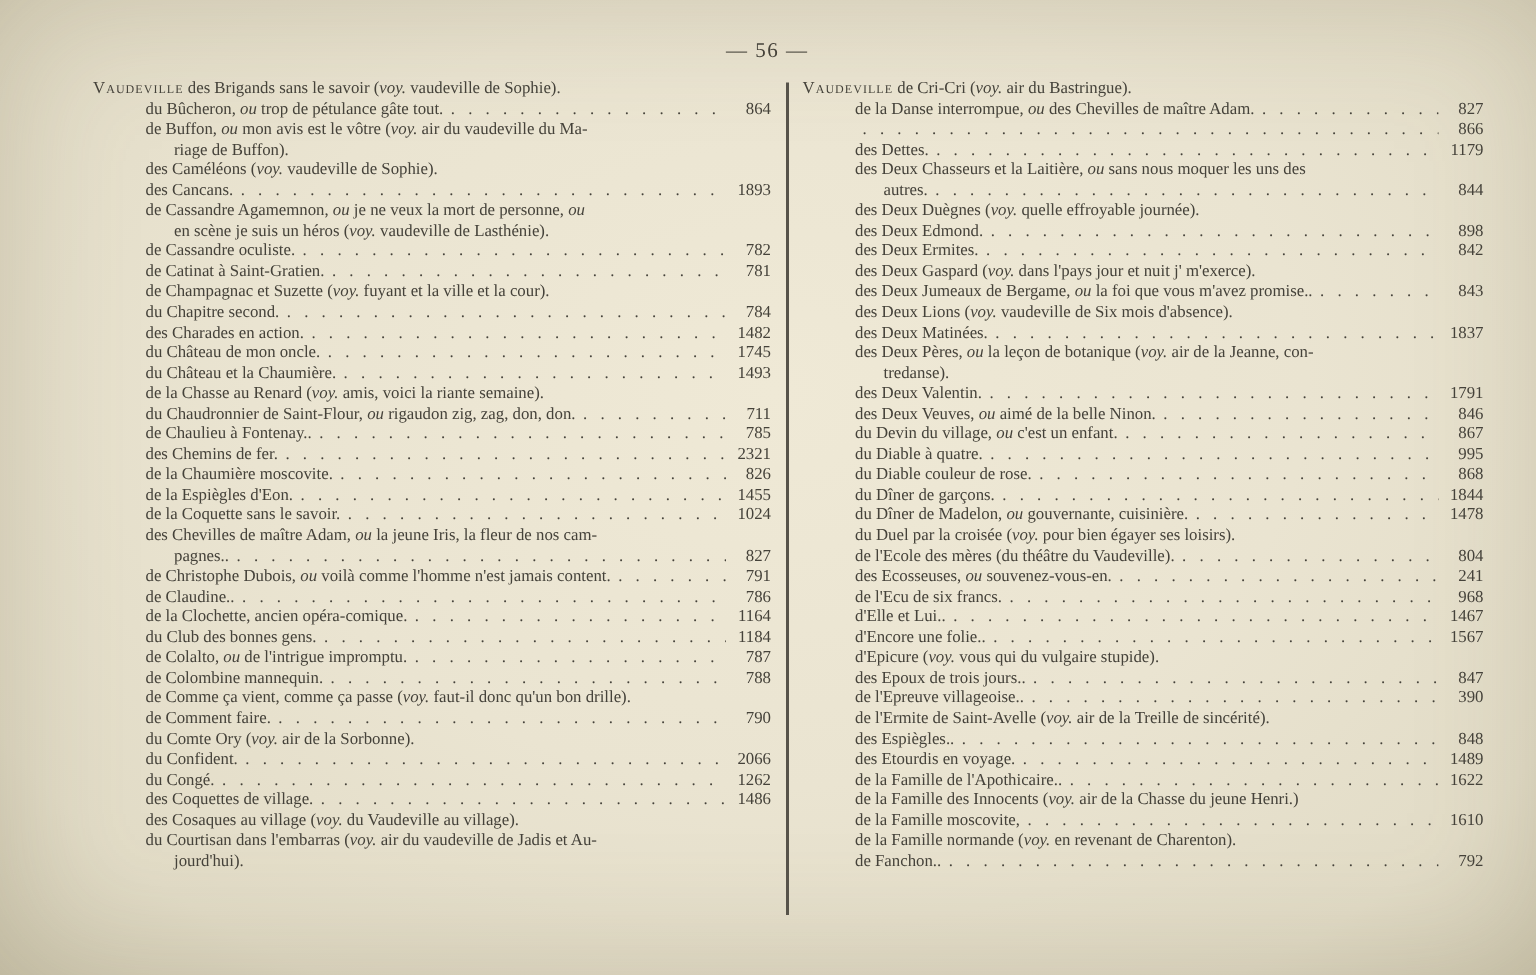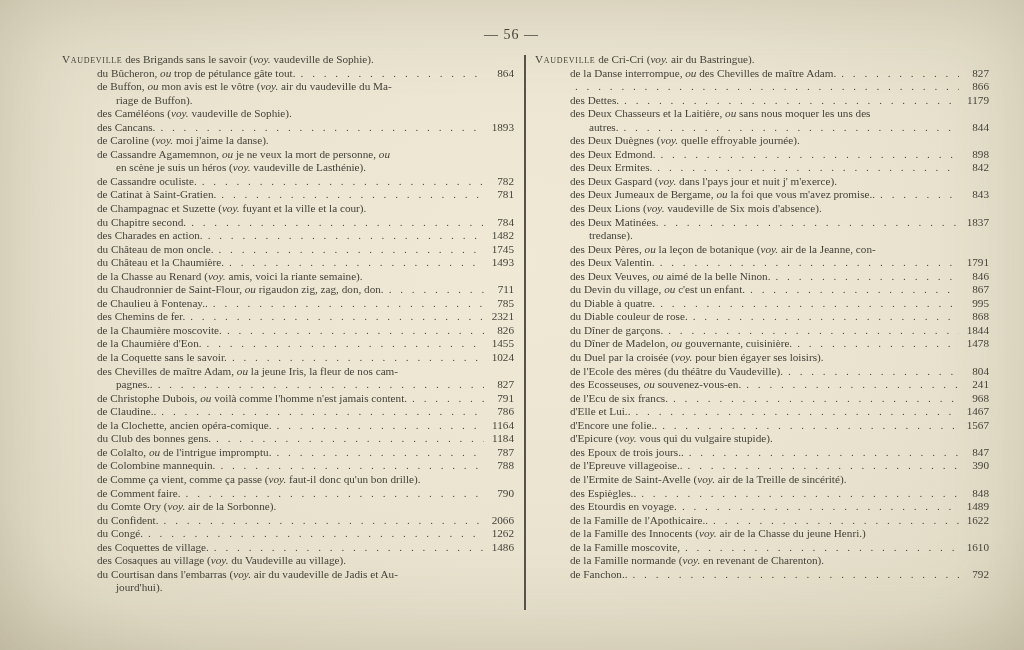--- a/index.html
+++ b/index.html
@@ -62,23 +62,20 @@
         </div>
         <div class="row ind1">
           <span class="txt">des Caméléons (<i>voy.</i> vaudeville de Sophie).</span>
         </div>
         <div class="row ind1">
           <span class="txt">des Cancans.</span>
           <span class="dots">. . . . . . . . . . . . . . . . . . . . . . . . . . . . . . . . . . . . . . . . . . . . . . . . . . . . . . . . . . . . . . . . . . . . . . . . . . . . . . . . . . . . . . . . . . </span>
           <span class="num">1893</span>
         </div>
         <div class="row ind1">
-          <span class="txt">de Caroline (<i>voy.</i> moi j'aime la danse).</span>
-        </div>
-        <div class="row ind1">
           <span class="txt">de Cassandre Agamemnon, <i>ou</i> je ne veux la mort de personne, <i>ou</i></span>
         </div>
         <div class="row ind2">
           <span class="txt">en scène je suis un héros (<i>voy.</i> vaudeville de Lasthénie).</span>
         </div>
         <div class="row ind1">
           <span class="txt">de Cassandre oculiste.</span>
           <span class="dots">. . . . . . . . . . . . . . . . . . . . . . . . . . . . . . . . . . . . . . . . . . . . . . . . . . . . . . . . . . . . . . . . . . . . . . . . . . . . . . . . . . . . . . . . . . </span>
           <span class="num">782</span>
         </div>
@@ -127,21 +124,21 @@
           <span class="txt">des Chemins de fer.</span>
           <span class="dots">. . . . . . . . . . . . . . . . . . . . . . . . . . . . . . . . . . . . . . . . . . . . . . . . . . . . . . . . . . . . . . . . . . . . . . . . . . . . . . . . . . . . . . . . . . </span>
           <span class="num">2321</span>
         </div>
         <div class="row ind1">
           <span class="txt">de la Chaumière moscovite.</span>
           <span class="dots">. . . . . . . . . . . . . . . . . . . . . . . . . . . . . . . . . . . . . . . . . . . . . . . . . . . . . . . . . . . . . . . . . . . . . . . . . . . . . . . . . . . . . . . . . . </span>
           <span class="num">826</span>
         </div>
         <div class="row ind1">
-          <span class="txt">de la Chaumière d'Eon.</span>
+          <span class="txt">de la Espiègles d'Eon.</span>
           <span class="dots">. . . . . . . . . . . . . . . . . . . . . . . . . . . . . . . . . . . . . . . . . . . . . . . . . . . . . . . . . . . . . . . . . . . . . . . . . . . . . . . . . . . . . . . . . . </span>
           <span class="num">1455</span>
         </div>
         <div class="row ind1">
           <span class="txt">de la Coquette sans le savoir.</span>
           <span class="dots">. . . . . . . . . . . . . . . . . . . . . . . . . . . . . . . . . . . . . . . . . . . . . . . . . . . . . . . . . . . . . . . . . . . . . . . . . . . . . . . . . . . . . . . . . . </span>
           <span class="num">1024</span>
         </div>
         <div class="row ind1">
           <span class="txt">des Chevilles de maître Adam, <i>ou</i> la jeune Iris, la fleur de nos cam-</span>
@@ -266,25 +263,25 @@
           <span class="num">843</span>
         </div>
         <div class="row ind1">
           <span class="txt">des Deux Lions (<i>voy.</i> vaudeville de Six mois d'absence).</span>
         </div>
         <div class="row ind1">
           <span class="txt">des Deux Matinées.</span>
           <span class="dots">. . . . . . . . . . . . . . . . . . . . . . . . . . . . . . . . . . . . . . . . . . . . . . . . . . . . . . . . . . . . . . . . . . . . . . . . . . . . . . . . . . . . . . . . . . </span>
           <span class="num">1837</span>
         </div>
+        <div class="row ind1">
+          <span class="txt">des Deux Pères, <i>ou</i> la leçon de botanique (<i>voy.</i> air de la Jeanne, con-</span>
+        </div>
         <div class="row ind2">
           <span class="txt">tredanse).</span>
-        </div>
-        <div class="row ind1">
-          <span class="txt">des Deux Pères, <i>ou</i> la leçon de botanique (<i>voy.</i> air de la Jeanne, con-</span>
         </div>
         <div class="row ind1">
           <span class="txt">des Deux Valentin.</span>
           <span class="dots">. . . . . . . . . . . . . . . . . . . . . . . . . . . . . . . . . . . . . . . . . . . . . . . . . . . . . . . . . . . . . . . . . . . . . . . . . . . . . . . . . . . . . . . . . . </span>
           <span class="num">1791</span>
         </div>
         <div class="row ind1">
           <span class="txt">des Deux Veuves, <i>ou</i> aimé de la belle Ninon.</span>
           <span class="dots">. . . . . . . . . . . . . . . . . . . . . . . . . . . . . . . . . . . . . . . . . . . . . . . . . . . . . . . . . . . . . . . . . . . . . . . . . . . . . . . . . . . . . . . . . . </span>
           <span class="num">846</span>

